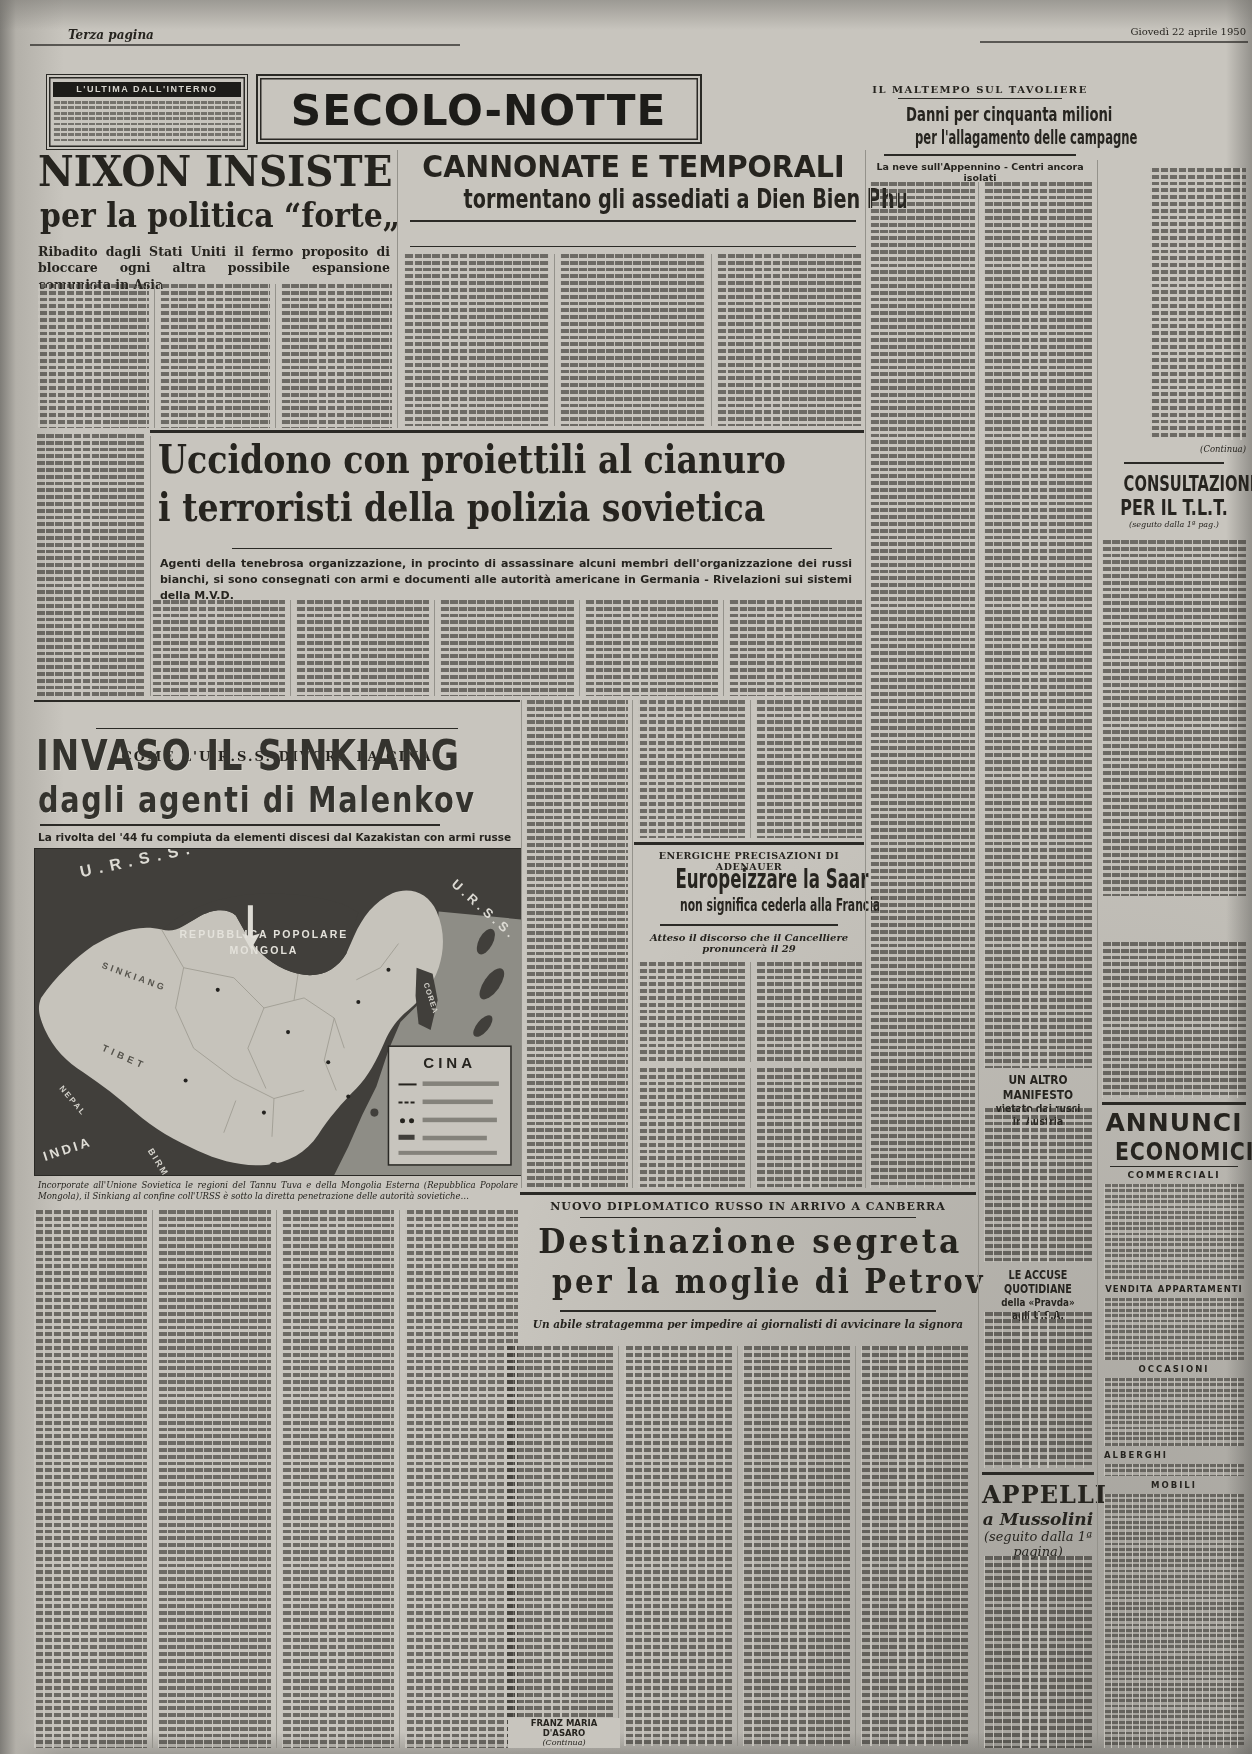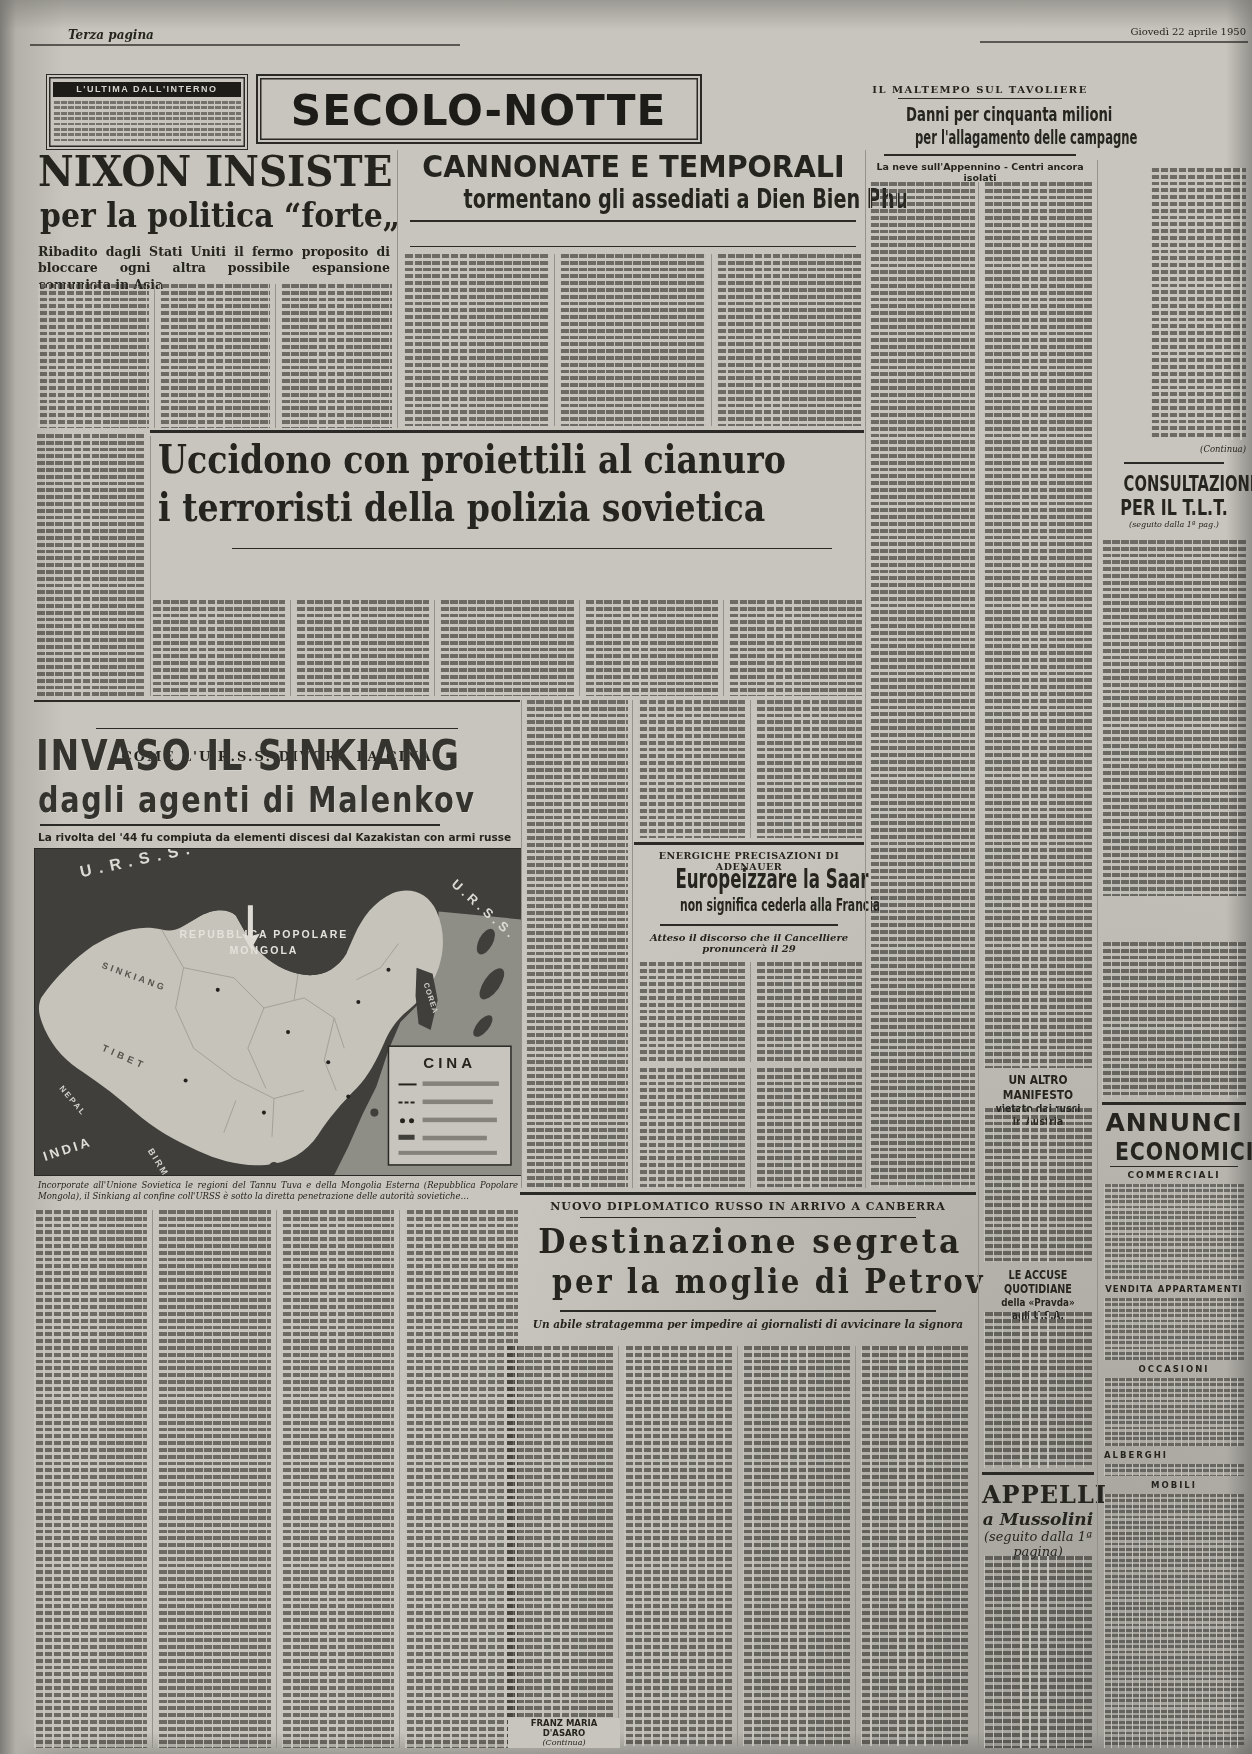--- a/index.html
+++ b/index.html
@@ -83,20 +83,21 @@
       <div class="gdiv"></div>
       <div class="greek gcol"></div>
       <div class="gdiv"></div>
       <div class="greek gcol"></div>
     </div>
 
   <div class="hrule" style="left:150px;top:430px;width:714px;height:2.5px;"></div>
   <div class="hl ser" style="left:158px;top:438px;font-weight:700;font-size:40px;transform:scaleX(.83);transform-origin:left;">Uccidono con proiettili al cianuro</div>
   <div class="hl ser" style="left:158px;top:486px;font-weight:700;font-size:40px;transform:scaleX(.83);transform-origin:left;">i terroristi della polizia sovietica</div>
   <div class="hrule" style="left:232px;top:548px;width:600px;height:1px;"></div>
+  <div class="abs san b jus" style="left:160px;top:556px;width:692px;font-size:11px;line-height:1.45;">Agenti della tenebrosa organizzazione, in procinto di assassinare alcuni membri dell'organizzazione dei russi bianchi, si sono consegnati con armi e documenti alle autorità americane in Germania - Rivelazioni sui sistemi della M.V.D.</div>
   <div class="abs" data-cols="5" style="left:152px;top:600px;width:710px;height:96px;">
       <div class="greek gcol"></div>
       <div class="gdiv"></div>
       <div class="greek gcol"></div>
       <div class="gdiv"></div>
       <div class="greek gcol"></div>
       <div class="gdiv"></div>
       <div class="greek gcol"></div>
       <div class="gdiv"></div>
       <div class="greek gcol"></div>

